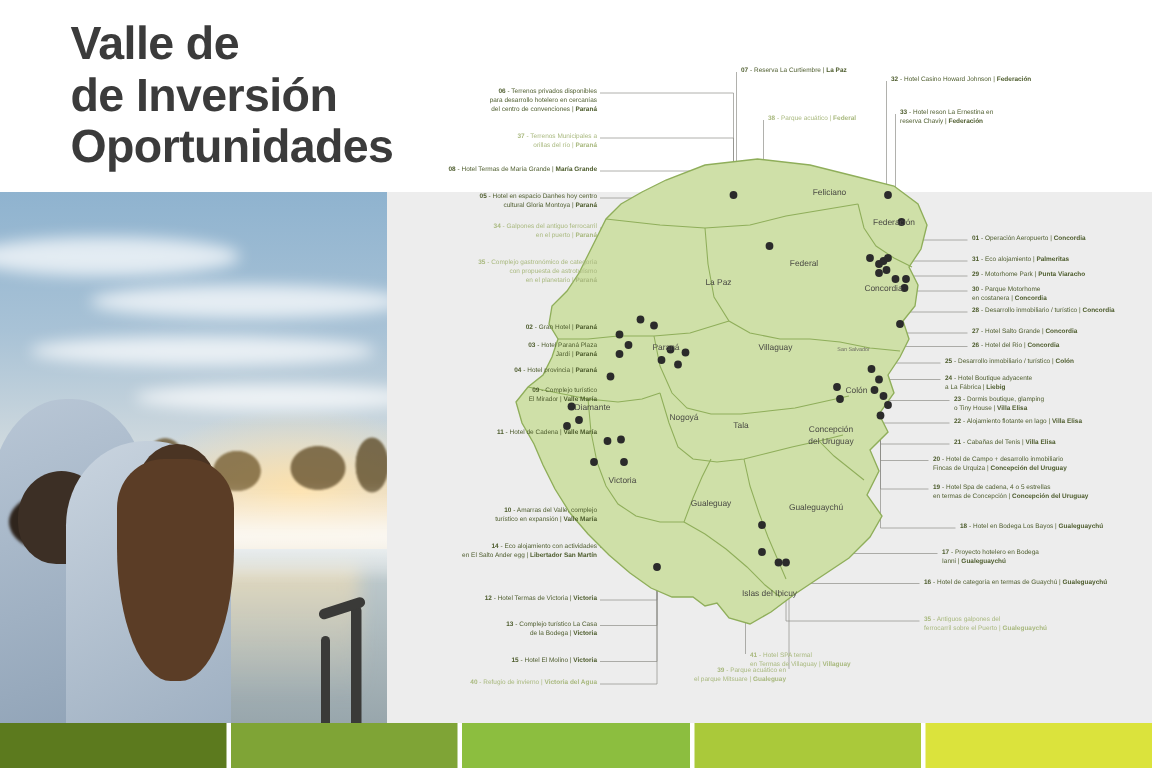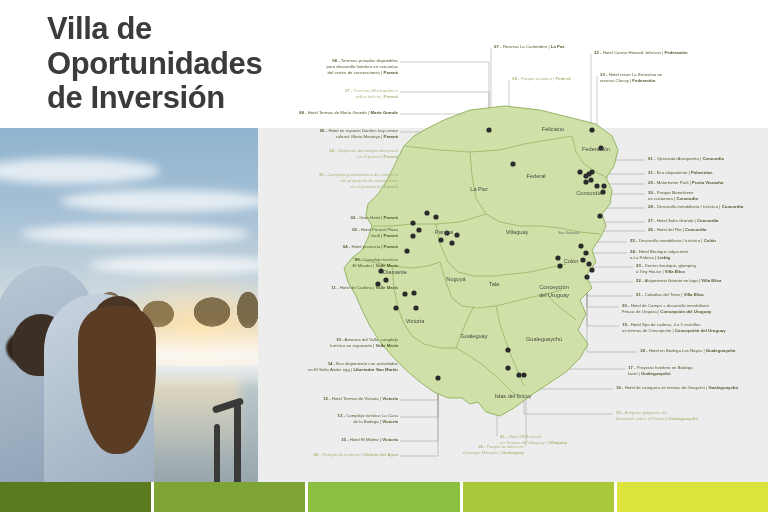--- a/index.html
+++ b/index.html
@@ -123,23 +123,23 @@
 <body>
 
 <div id="page">
 
   <div class="content-bg">
     <div class="whitetop"></div>
   </div>
 
   <div class="top-band"></div>
   <div class="title">
-    <span>Villa de</span>
+    <span>Valle de</span>
+    <span>de Inversión</span>
     <span>Oportunidades</span>
-    <span>de Inversión</span>
   </div>
 
   <div class="photo">
     <div class="sky"></div>
     <div class="cloud" style="left:-20px;top:30px;width:180px;height:26px;"></div>
     <div class="cloud" style="left:60px;top:62px;width:210px;height:22px;"></div>
     <div class="cloud" style="left:20px;top:96px;width:230px;height:20px;"></div>
     <div class="cloud" style="left:90px;top:128px;width:190px;height:18px;"></div>
     <div class="treeline"></div>
     <div class="water"></div>

